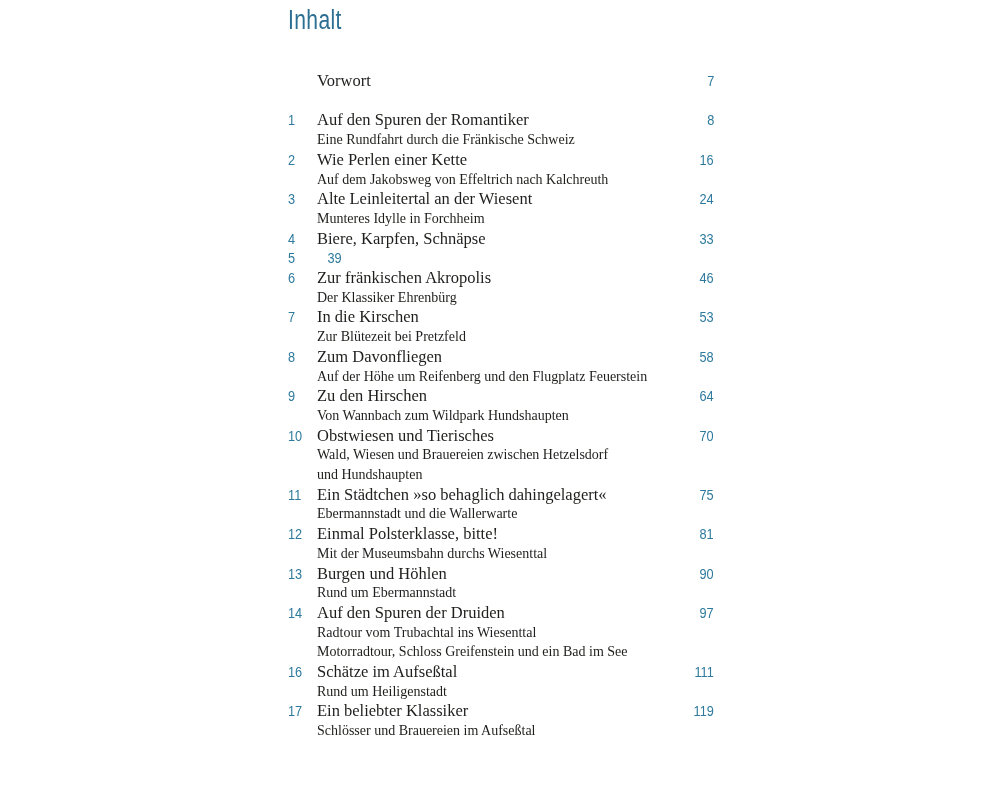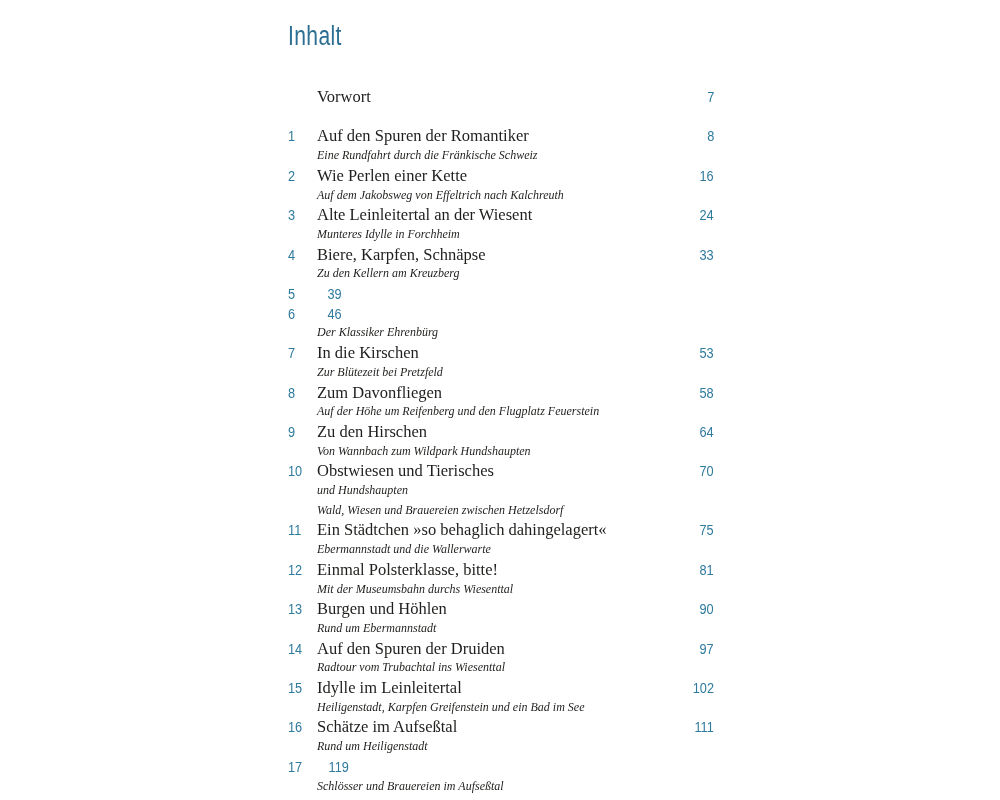--- a/index.html
+++ b/index.html
@@ -11,21 +11,21 @@
     width: 1000px;
     height: 800px;
     position: relative;
     overflow: hidden;
     font-family: "Liberation Serif", serif;
     color: #1e1e1c;
   }
   .page {
     position: absolute;
     left: 288px;
-    top: 21px;
+    top: 5px;
     width: 426px;
   }
   .page-title {
     font-family: "Liberation Sans", sans-serif;
     font-size: 27px;
     font-weight: 400;
     line-height: 30px;
     margin: 0;
     transform: scaleX(0.78);
     transform-origin: left center;
@@ -49,22 +49,21 @@
     font-size: 15px;
     transform: scaleX(0.85);
     transform-origin: left center;
   }
   .ttl {
     flex: 1 1 auto;
     font-size: 16.5px;
     color: #1e1e1c;
   }
   .sub .ttl {
-    font-style: italic;
-    font-size: 12px;
+    font-size: 14px;
   }
   .pg {
     flex: 0 0 auto;
     margin-left: 8px;
     font-family: "Liberation Sans", sans-serif;
     font-size: 15px;
     text-align: right;
     transform: scaleX(0.85);
     transform-origin: right center;
   }
@@ -123,38 +122,35 @@
     </div>
 
   </div>
 
   <div class="entry">
     <div class="line main">
       <span class="num accent">4</span>
       <span class="ttl">Biere, Karpfen, Schnäpse</span>
       <span class="pg accent">33</span>
     </div>
-    <div class="line sub">
-      <span class="num"></span>
-      <span class="ttl">Zu den Kellern am Kreuzberg</span>
-    </div>
 
   </div>
 
   <div class="entry">
     <div class="line main">
       <span class="num accent">5</span>
       <span class="pg accent">39</span>
     </div>
 
   </div>
 
   <div class="entry">
     <div class="line main">
       <span class="num accent">6</span>
+      <span class="ttl">Zur fränkischen Akropolis</span>
       <span class="pg accent">46</span>
     </div>
     <div class="line sub">
       <span class="num"></span>
       <span class="ttl">Der Klassiker Ehrenbürg</span>
     </div>
 
   </div>
 
   <div class="entry">
@@ -195,27 +191,27 @@
     </div>
 
   </div>
 
   <div class="entry">
     <div class="line main">
       <span class="num accent">10</span>
       <span class="ttl">Obstwiesen und Tierisches</span>
       <span class="pg accent">70</span>
     </div>
+    <div class="line sub">
+      <span class="num"></span>
+      <span class="ttl">Wald, Wiesen und Brauereien zwischen Hetzelsdorf</span>
+    </div>
     <div class="line sub sub2">
       <span class="num"></span>
       <span class="ttl">und Hundshaupten</span>
-    </div>
-    <div class="line sub">
-      <span class="num"></span>
-      <span class="ttl">Wald, Wiesen und Brauereien zwischen Hetzelsdorf</span>
     </div>
   </div>
 
   <div class="entry">
     <div class="line main">
       <span class="num accent">11</span>
       <span class="ttl">Ein Städtchen »so behaglich dahingelagert«</span>
       <span class="pg accent">75</span>
     </div>
     <div class="line sub">
@@ -258,48 +254,44 @@
       <span class="pg accent">97</span>
     </div>
     <div class="line sub">
       <span class="num"></span>
       <span class="ttl">Radtour vom Trubachtal ins Wiesenttal</span>
     </div>
 
   </div>
 
   <div class="entry">
-    <div class="line main">
-      <span class="num accent">15</span>
-      <span class="ttl">Idylle im Leinleitertal</span>
-      <span class="pg accent">102</span>
-    </div>
-    <div class="line sub">
-      <span class="num"></span>
-      <span class="ttl">Heiligenstadt, Karpfen Greifenstein und ein Bad im See</span>
+    <div class="line sub">
+      <span class="num"></span>
+      <span class="ttl">Motorradtour, Schloss Greifenstein und ein Bad im See</span>
     </div>
 
   </div>
 
   <div class="entry">
     <div class="line main">
       <span class="num accent">16</span>
       <span class="ttl">Schätze im Aufseßtal</span>
       <span class="pg accent">111</span>
     </div>
     <div class="line sub">
       <span class="num"></span>
       <span class="ttl">Rund um Heiligenstadt</span>
     </div>
 
   </div>
 
   <div class="entry">
     <div class="line main">
       <span class="num accent">17</span>
+      <span class="ttl">Ein beliebter Klassiker</span>
       <span class="pg accent">119</span>
     </div>
     <div class="line sub">
       <span class="num"></span>
       <span class="ttl">Schlösser und Brauereien im Aufseßtal</span>
     </div>
 
   </div>
 </div>
 

